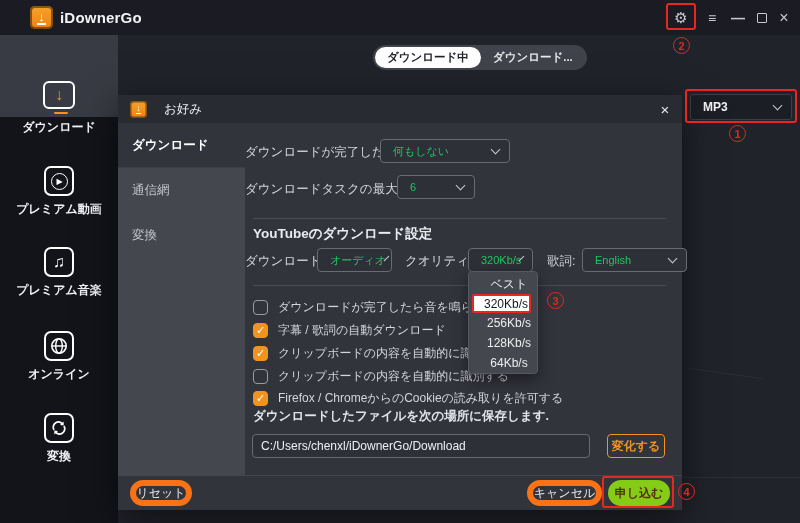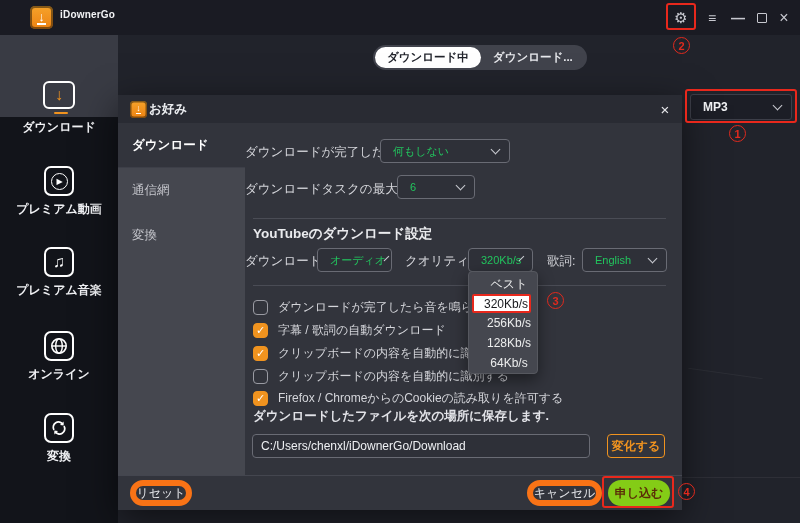--- a/index.html
+++ b/index.html
@@ -8,21 +8,21 @@
 
   
   .titlebar { position:absolute; left:0; top:0; width:800px; height:35px;
               background:#1a1b23; display:flex; align-items:center; }
   .app-logo { position:absolute; left:30px; top:6px; width:23px; height:23px;
               background:linear-gradient(#f6a32a,#ec8213); border-radius:5px;
               display:flex; align-items:center; justify-content:center;
               box-shadow:inset 0 0 0 2px rgba(40,30,10,.55); }
   .app-logo span { color:#fff; font-weight:bold; font-size:13px; line-height:1;
                    border-bottom:2px solid #fff; padding:0 1px 0 1px; }
-  .app-title { position:absolute; left:60px; top:9px; color:#f2f3f5; font-size:10px;
+  .app-title { position:absolute; left:60px; top:9px; color:#f2f3f5; font-size:15px;
                font-weight:bold; letter-spacing:.2px; }
   .winbtn { position:absolute; top:0; height:35px; width:24px; color:#c7c8cf;
             display:flex; align-items:center; justify-content:center; font-size:14px; }
   .gear-btn { left:668px; width:26px; font-size:15px; }
   .ham-btn  { left:700px; }
   .min-btn  { left:726px; font-weight:bold; }
   .max-btn  { left:750px; }
   .max-box  { width:10px; height:10px; border:1.5px solid #c7c8cf; border-radius:1px; }
   .close-btn{ left:772px; font-size:16px; }
 
@@ -61,21 +61,21 @@
 
   
   .dialog { position:absolute; left:118px; top:95px; width:564px; height:415px;
             background:#32343c; box-shadow:0 10px 35px rgba(0,0,0,.55); }
   .dlg-header { position:absolute; left:0; top:0; width:564px; height:28px; background:#292b33;
                 display:flex; align-items:center; }
   .dlg-logo { width:17px; height:17px; margin-left:12px; background:linear-gradient(#f6a32a,#ec8213);
               border-radius:4px; display:flex; align-items:center; justify-content:center;
               box-shadow:inset 0 0 0 1.5px rgba(40,30,10,.55); }
   .dlg-logo span { color:#fff; font-weight:bold; font-size:9px; line-height:1; border-bottom:1.5px solid #fff; }
-  .dlg-title { color:#eceef1; font-size:12.5px; font-weight:bold; margin-left:2px; }
+  .dlg-title { color:#eceef1; font-size:12.5px; font-weight:normal; margin-left:17px; }
   .dlg-close { position:absolute; right:4px; top:0; width:26px; height:28px; color:#e8e9ed;
                font-size:15px; display:flex; align-items:center; justify-content:center; }
   .dlg-tabs { position:absolute; left:0; top:28px; width:127px; height:352px; background:#45474f; }
   .dlg-tab { height:45px; line-height:45px; padding-left:14px; color:#c6c7cd; font-size:12.5px; }
   .dlg-tab.on { background:#32343c; color:#fff; font-weight:bold; border-bottom:1px solid #3d3f48; }
   .dlg-content { position:absolute; left:127px; top:28px; width:437px; height:352px; background:#32343c; }
   .dlg-footer { position:absolute; left:0; top:380px; width:564px; height:35px;
                 border-top:1px solid #44464f; display:flex; align-items:center; }
 
   .f-label { position:absolute; color:#d5d6db; font-size:12.5px; white-space:nowrap; }
@@ -242,21 +242,21 @@
       <span class="chev"></span>
     </div>
 
     <span class="f-label" style="left:160px; top:130px;">クオリティー:</span>
     <div class="sel" style="left:223px; top:125px; width:65px;">
       <span class="val">320Kb/s</span>
       <span class="chev"></span>
     </div>
 
     <span class="f-label" style="left:302px; top:130px;">歌詞:</span>
-    <div class="sel" style="left:337px; top:125px; width:85px;">
+    <div class="sel" style="left:337px; top:125px; width:105px;">
       <span class="val">English</span>
       <span class="chev"></span>
     </div>
 
     <div class="dd-panel" style="left:223px; top:148px;text-align:center;">
       <div class="dd-item">ベスト</div>
       <div class="dd-item hl">320Kb/s</div>
       <div class="dd-item">256Kb/s</div>
       <div class="dd-item">128Kb/s</div>
       <div class="dd-item">64Kb/s</div>

